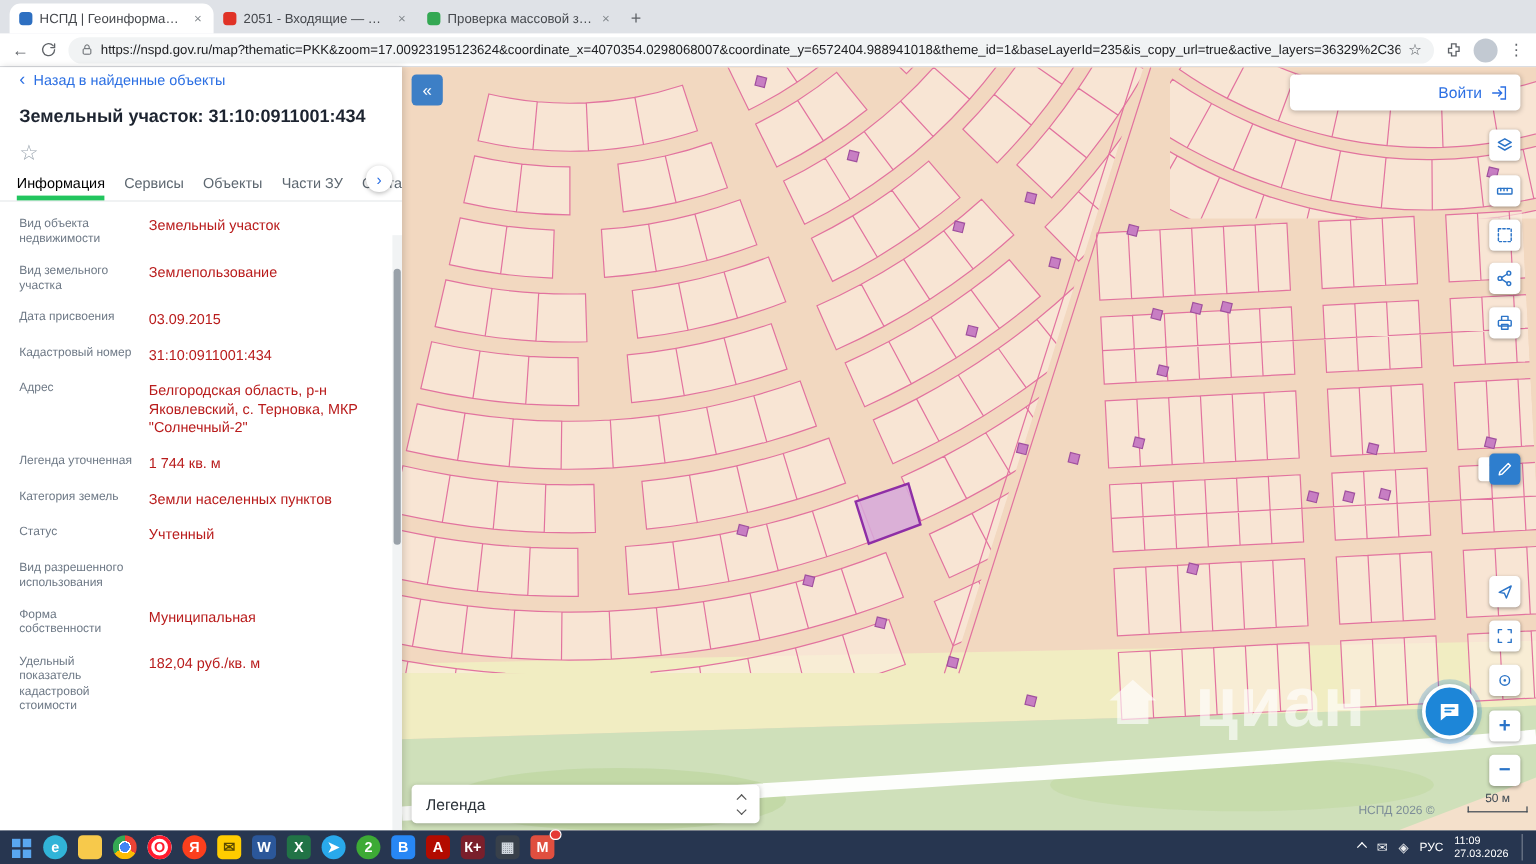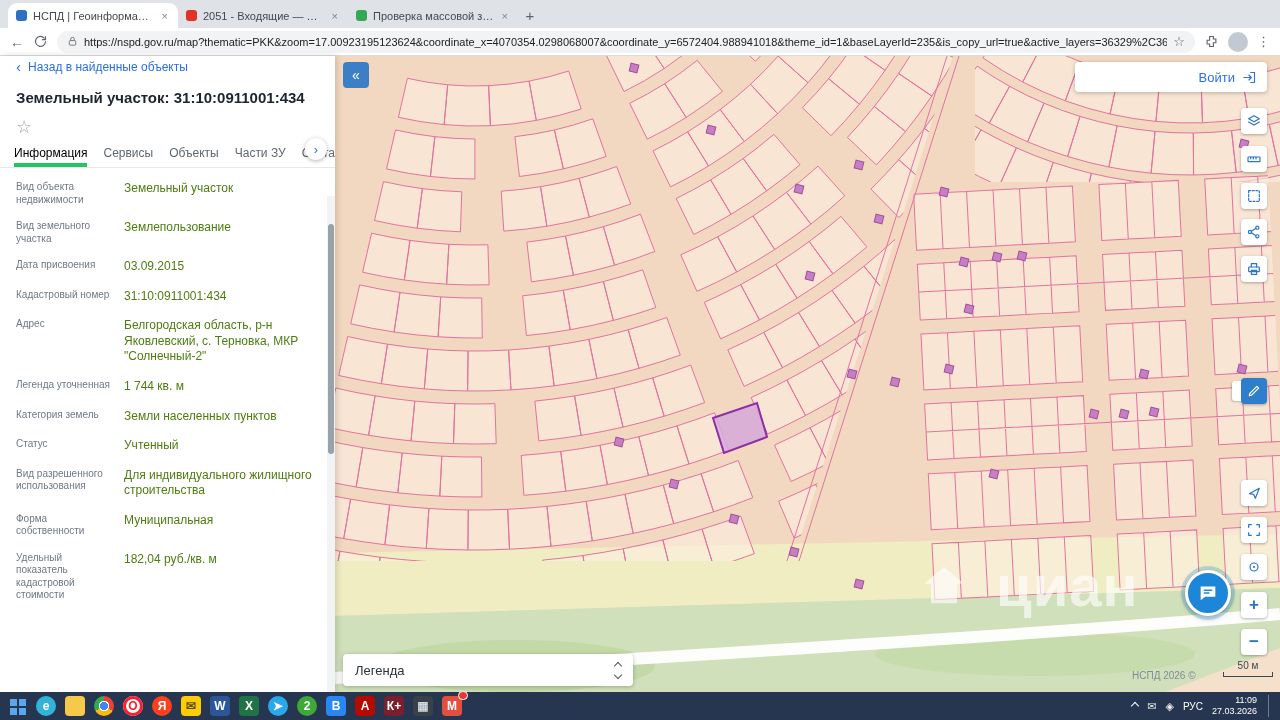--- a/index.html
+++ b/index.html
@@ -34,21 +34,21 @@
   .back .chev{font-size:15px;line-height:1}
   .obj-title{padding:12px 16px 0;font-size:15px;font-weight:bold;color:#1d2430}
   .star{padding:12px 16px 0;color:#9aa4ae;font-size:18px;line-height:1}
   .ptabs{display:flex;gap:16px;padding:10px 14px 0;border-bottom:1px solid #e6e9ec;position:relative;height:32px}
   .ptab{font-size:12px;color:#5d6770;padding-bottom:9px;white-space:nowrap}
   .ptab.active{color:#000000;border-bottom:4px solid #22c55e;font-weight:normal}
   .ptab-more{position:absolute;right:8px;top:2px;width:22px;height:22px;border-radius:50%;background:#fff;box-shadow:0 1px 4px rgba(0,0,0,.3);display:flex;align-items:center;justify-content:center;color:#2b6fe3;font-size:13px}
   .fields{padding:6px 16px 0}
   .frow{display:flex;gap:10px;padding:7px 0}
   .flabel{width:98px;font-size:10px;color:#6e7986;line-height:1.25;flex:none}
-  .fvalue{font-size:12px;color:#4d7c0f;line-height:1.3}
+  .fvalue{font-size:12px;color:#b91c1c;line-height:1.3}
   .sb-track{position:absolute;right:0;top:140px;width:8px;bottom:0;background:#f1f3f4}
   .sb-thumb{position:absolute;right:1px;top:168px;width:6px;height:230px;background:#99a1a9;border-radius:3px}
 
   
   .map{position:absolute;left:335px;top:56px;width:945px;height:636px;overflow:hidden;background:#f2d8c0}
   .map-canvas{position:absolute;inset:0}
   .collapse{position:absolute;left:8px;top:6px;width:26px;height:26px;background:#3d7fc6;color:#fff;border-radius:4px;display:flex;align-items:center;justify-content:center;font-size:14px;z-index:3}
   .login{position:absolute;left:740px;top:6px;width:192px;height:30px;background:#fff;border-radius:4px;box-shadow:0 1px 4px rgba(0,0,0,.25);display:flex;align-items:center;justify-content:flex-end;gap:7px;padding:0 10px;color:#2b6fe3;font-size:13px;z-index:3}
   .login svg{width:15px;height:15px;stroke:#2b6fe3;fill:none;stroke-width:1.8;stroke-linecap:round}
   .mapbtn{position:absolute;left:906px;width:26px;height:26px;background:#fff;border-radius:4px;box-shadow:0 1px 3px rgba(0,0,0,.3);display:flex;align-items:center;justify-content:center;color:#2b74c8;z-index:3}
@@ -73,21 +73,21 @@
   .tico{width:26px;height:26px;display:flex;align-items:center;justify-content:center;position:relative}
   .winlogo{width:7px;height:7px;background:#59a7f0;box-shadow:9px 0 #59a7f0,0 9px #59a7f0,9px 9px #59a7f0;margin:-8px 8px 0 0}
   .tglyph{width:20px;height:20px;display:flex;align-items:center;justify-content:center;font-size:12px;font-weight:bold;border-radius:4px}
   .tglyph.round{border-radius:50%}
   .tglyph.chrome{background:radial-gradient(circle at 50% 50%, #4285f4 0 28%, #fff 29% 36%, rgba(0,0,0,0) 37%),conic-gradient(#ea4335 0deg 120deg,#fbbc05 120deg 240deg,#34a853 240deg 360deg)}
   .badge{position:absolute;top:-2px;right:-3px;min-width:10px;height:9px;background:#e53935;border-radius:5px;border:1px solid #fff}
   .tray{margin-left:auto;display:flex;align-items:center;gap:9px;color:#fff;padding-right:4px}
   .tray .caret{border-color:#fff}
   .trayglyph{font-size:11px;opacity:.9}
   .lang{font-size:10px}
-  .clock{font-size:9px;line-height:1.2;text-align:right}
+  .clock{font-size:9px;line-height:1.2;text-align:left}
   .sliver{width:4px;height:22px;border-left:1px solid rgba(255,255,255,.35);margin-left:2px}
 </style>
 </head>
 <body>
 
 <div class="screen">
 
   <div class="tabbar">
     <div style="display:flex;align-items:flex-end">
         <div class="tab active">
@@ -331,21 +331,20 @@
         <div class="frow">
           <div class="flabel">Категория земель</div>
           <div class="fvalue">Земли населенных пунктов</div>
         </div>
         <div class="frow">
           <div class="flabel">Статус</div>
           <div class="fvalue">Учтенный</div>
         </div>
         <div class="frow">
           <div class="flabel">Вид разрешенного использования</div>
-          <div class="fvalue">Для индивидуального жилищного строительства</div>
         </div>
         <div class="frow">
           <div class="flabel">Форма собственности</div>
           <div class="fvalue">Муниципальная</div>
         </div>
         <div class="frow">
           <div class="flabel">Удельный показатель кадастровой стоимости</div>
           <div class="fvalue">182,04 руб./кв. м</div>
         </div>
       </div>

